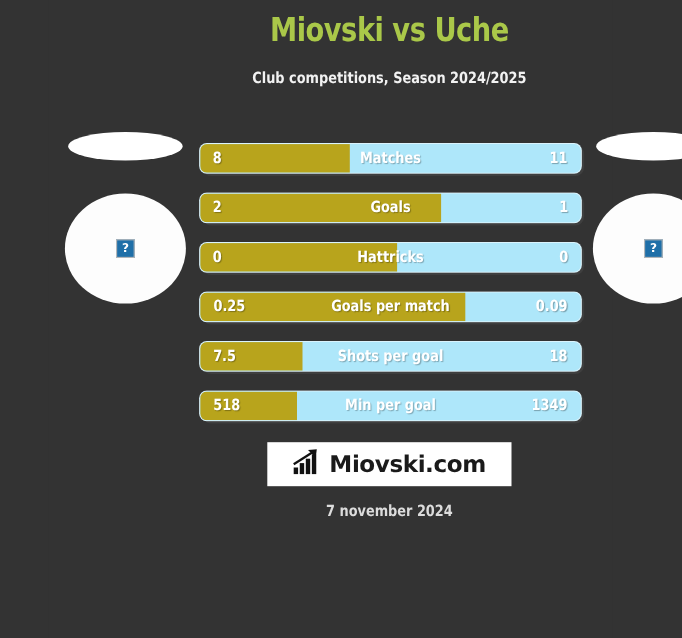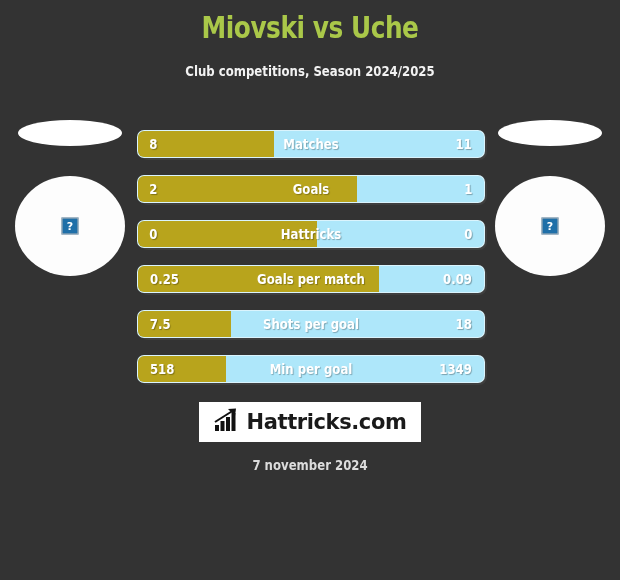--- a/index.html
+++ b/index.html
@@ -10,20 +10,21 @@
     background: #333333;
     font-family: "Liberation Sans", sans-serif;
     overflow: hidden;
   }
 
   .page {
     position: relative;
     width: 513px;
     height: 580px;
     background: #333333;
+    margin-left: 44px;
   }
 
   
   .title {
     position: absolute;
     top: 10px;
     left: 0;
     width: 620px;
     text-align: center;
     font-size: 30px;
@@ -299,18 +300,18 @@
     <span class="wm-icon">
       <svg width="26" height="24" viewBox="0 0 26 24">
         <rect x="1" y="17" width="4" height="6" fill="#111111"></rect>
         <rect x="6.5" y="13" width="4" height="10" fill="#111111"></rect>
         <rect x="12" y="9" width="4" height="14" fill="#111111"></rect>
         <rect x="17.5" y="5" width="4" height="18" fill="#111111"></rect>
         <path d="M1 14 L20 2" stroke="#111111" stroke-width="2" fill="none"></path>
         <path d="M14 1 L22 0.5 L21 8 Z" fill="#111111"></path>
       </svg>
     </span>
-    <span class="wm-text">Hattricks.com</span>
+    <span class="wm-text">Miovski.com</span>
   </div>
 
   <div class="date">7 november 2024</div>
 
 </div>
 
 </body></html>

